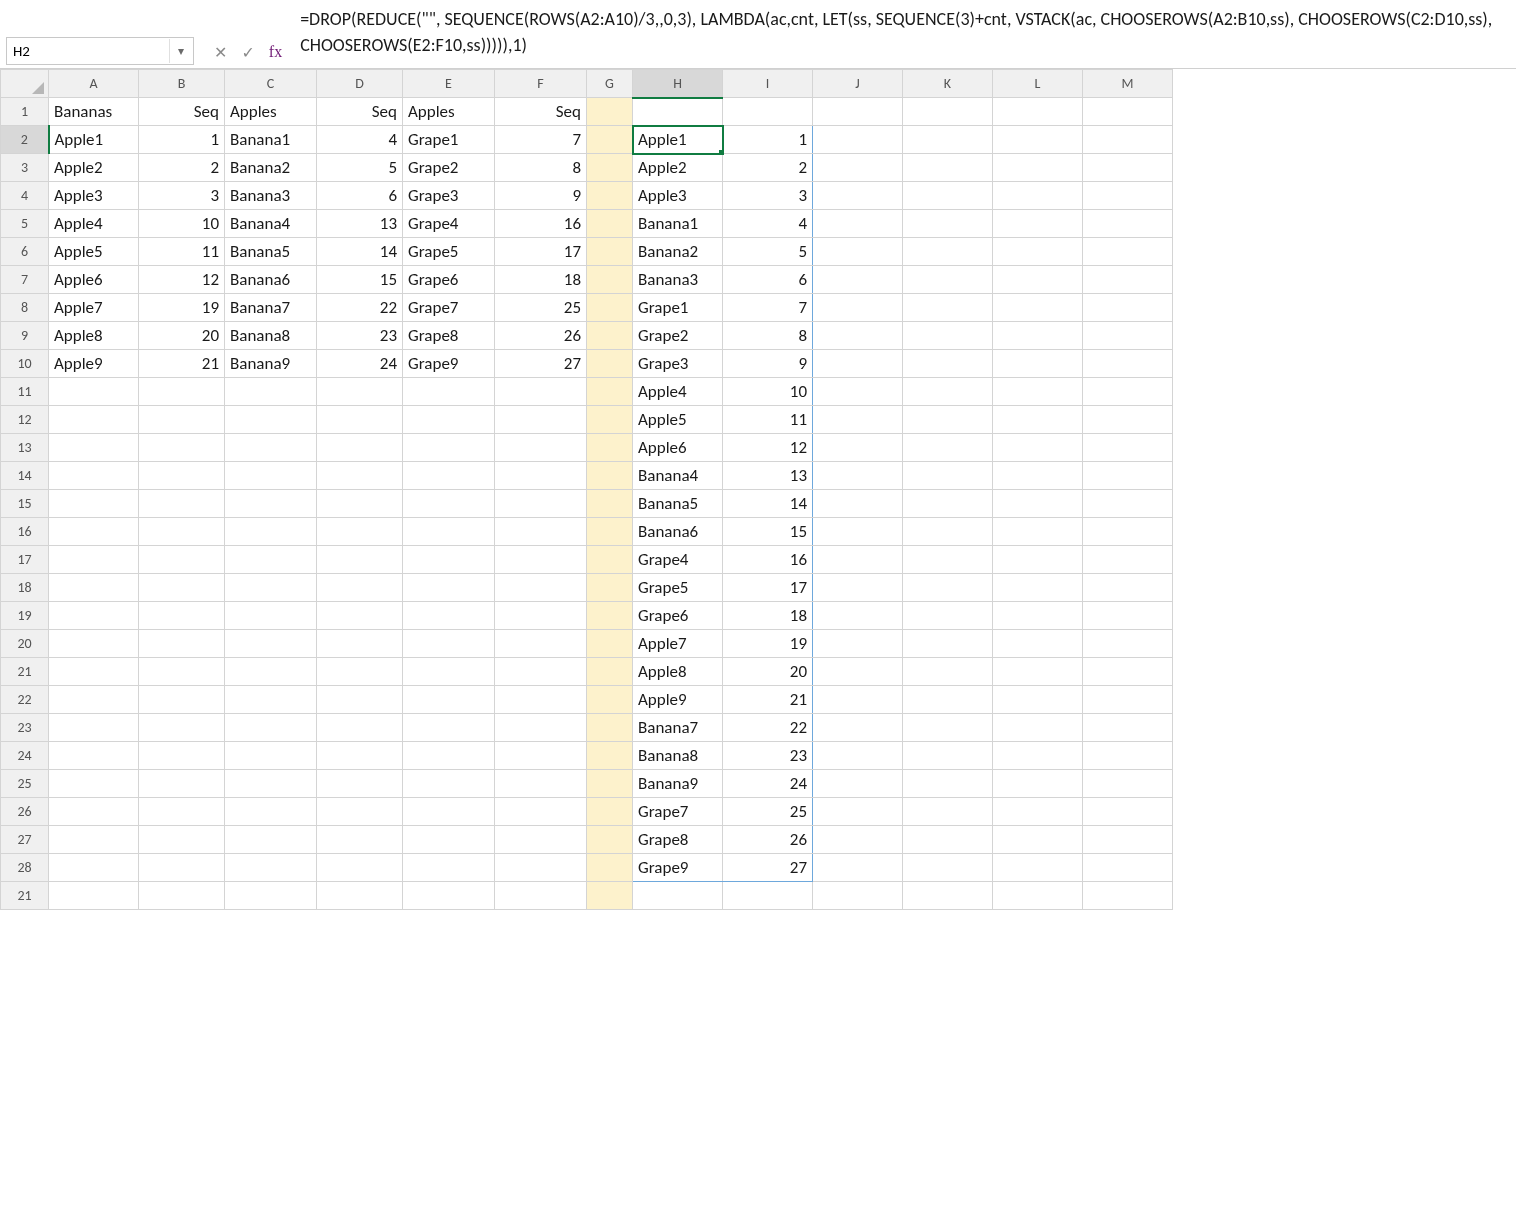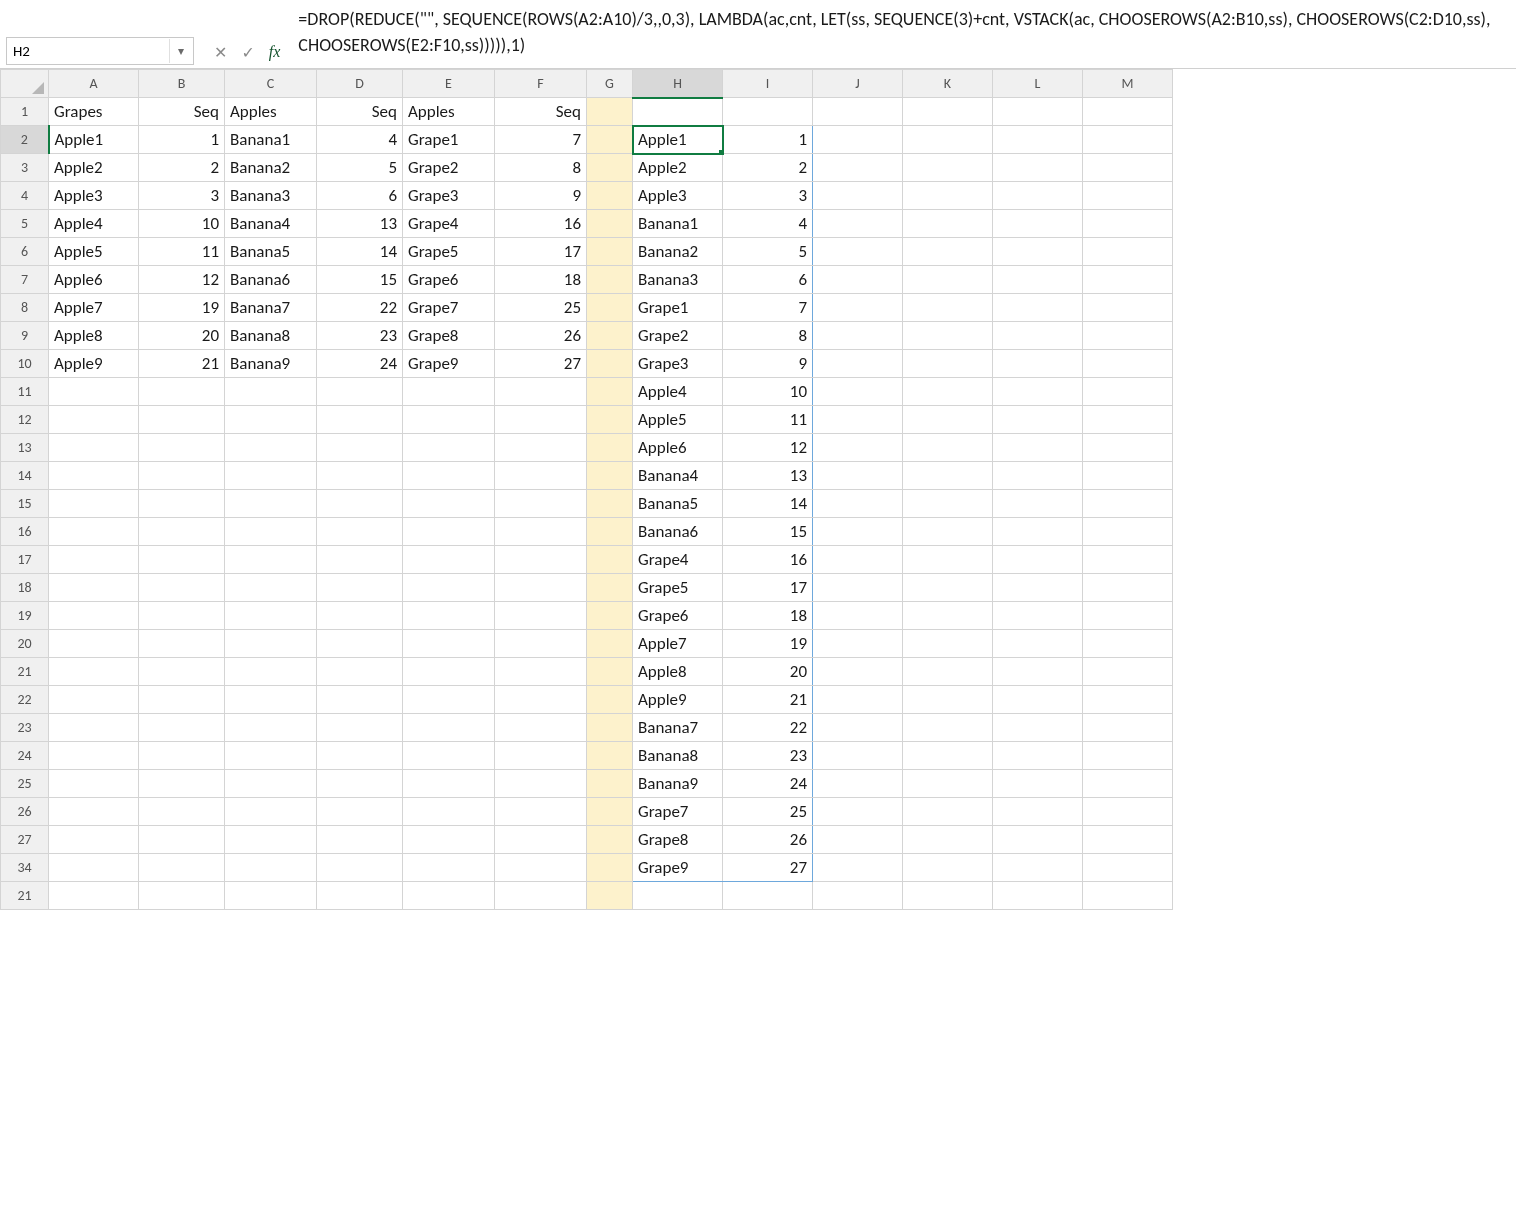--- a/index.html
+++ b/index.html
@@ -2,21 +2,21 @@
 <html><head>
 <meta charset="utf-8">
 <style>
   html,body{margin:0;padding:0;font-family:Calibri,Arial,sans-serif;font-size:15px;color:#1a1a1a;background:#fff}
   .formula-bar{display:flex;align-items:flex-end;border-bottom:1px solid #d0d0d0;background:#fff}
   .name-box{display:flex;align-items:center;border:1px solid #c8c8c8;margin:3px 6px;height:26px;width:186px;background:#fff}
   .name-box input{border:none;outline:none;width:150px;padding:2px 6px;font-size:15px;font-family:inherit}
   .name-box .dd{width:22px;text-align:center;color:#6a6a6a;border-left:1px solid #e0e0e0;line-height:24px;font-size:12px}
   .fx-controls{display:flex;align-items:center;gap:14px;padding:0 14px;height:32px;color:#8a8a8a}
   .fx-controls span{font-size:16px}
-  .fx-label{font-style:italic;font-family:"Times New Roman",serif;color:#14532d}
+  .fx-label{font-family:"Times New Roman",serif;color:#701a75}
   .formula-text{flex:1;padding:6px 8px 10px 4px;font-size:18px;line-height:1.45;white-space:pre-wrap}
   .sheet{position:relative;user-select:none}
   table{border-collapse:collapse;table-layout:fixed}
   th,td{border:1px solid #d4d4d4;height:28px;box-sizing:border-box;padding:0 5px;overflow:hidden;white-space:nowrap}
   th{background:#f0f0f0;font-weight:normal;color:#555;font-size:14px;text-align:center}
   th.corner{background:#f0f0f0;width:48px;position:relative}
   th.corner::after{content:"";position:absolute;right:4px;bottom:3px;width:0;height:0;border-left:12px solid transparent;border-bottom:12px solid #b7b7b7}
   th.col{height:24px}
   th.row{width:48px;text-align:center}
   td{background:#fff;font-size:17px}
@@ -67,21 +67,21 @@
           <th class="col col-I">I</th>
           <th class="col col-J">J</th>
           <th class="col col-K">K</th>
           <th class="col col-L">L</th>
           <th class="col col-M">M</th>
         </tr>
       </tbody>
       <tbody>
         <tr>
           <th class="row">1</th>
-          <td class="col-A">Grapes</td>
+          <td class="col-A">Bananas</td>
           <td class="col-B num">Seq</td>
           <td class="col-C">Apples</td>
           <td class="col-D num">Seq</td>
           <td class="col-E">Apples</td>
           <td class="col-F num">Seq</td>
           <td class="col-G hl"></td>
           <td class="col-H"></td>
           <td class="col-I"></td>
           <td class="col-J"></td>
           <td class="col-K"></td>
@@ -552,21 +552,21 @@
           <td class="col-H spill-left">Grape8</td>
           <td class="col-I num spill-right">26</td>
           <td class="col-J"></td>
           <td class="col-K"></td>
           <td class="col-L"></td>
           <td class="col-M"></td>
         </tr>
       </tbody>
       <tbody>
         <tr>
-          <th class="row">34</th>
+          <th class="row">28</th>
           <td class="col-A"></td>
           <td class="col-B"></td>
           <td class="col-C"></td>
           <td class="col-D"></td>
           <td class="col-E"></td>
           <td class="col-F"></td>
           <td class="col-G hl"></td>
           <td class="col-H spill-bottom spill-left">Grape9</td>
           <td class="col-I num spill-bottom spill-right">27</td>
           <td class="col-J"></td>

